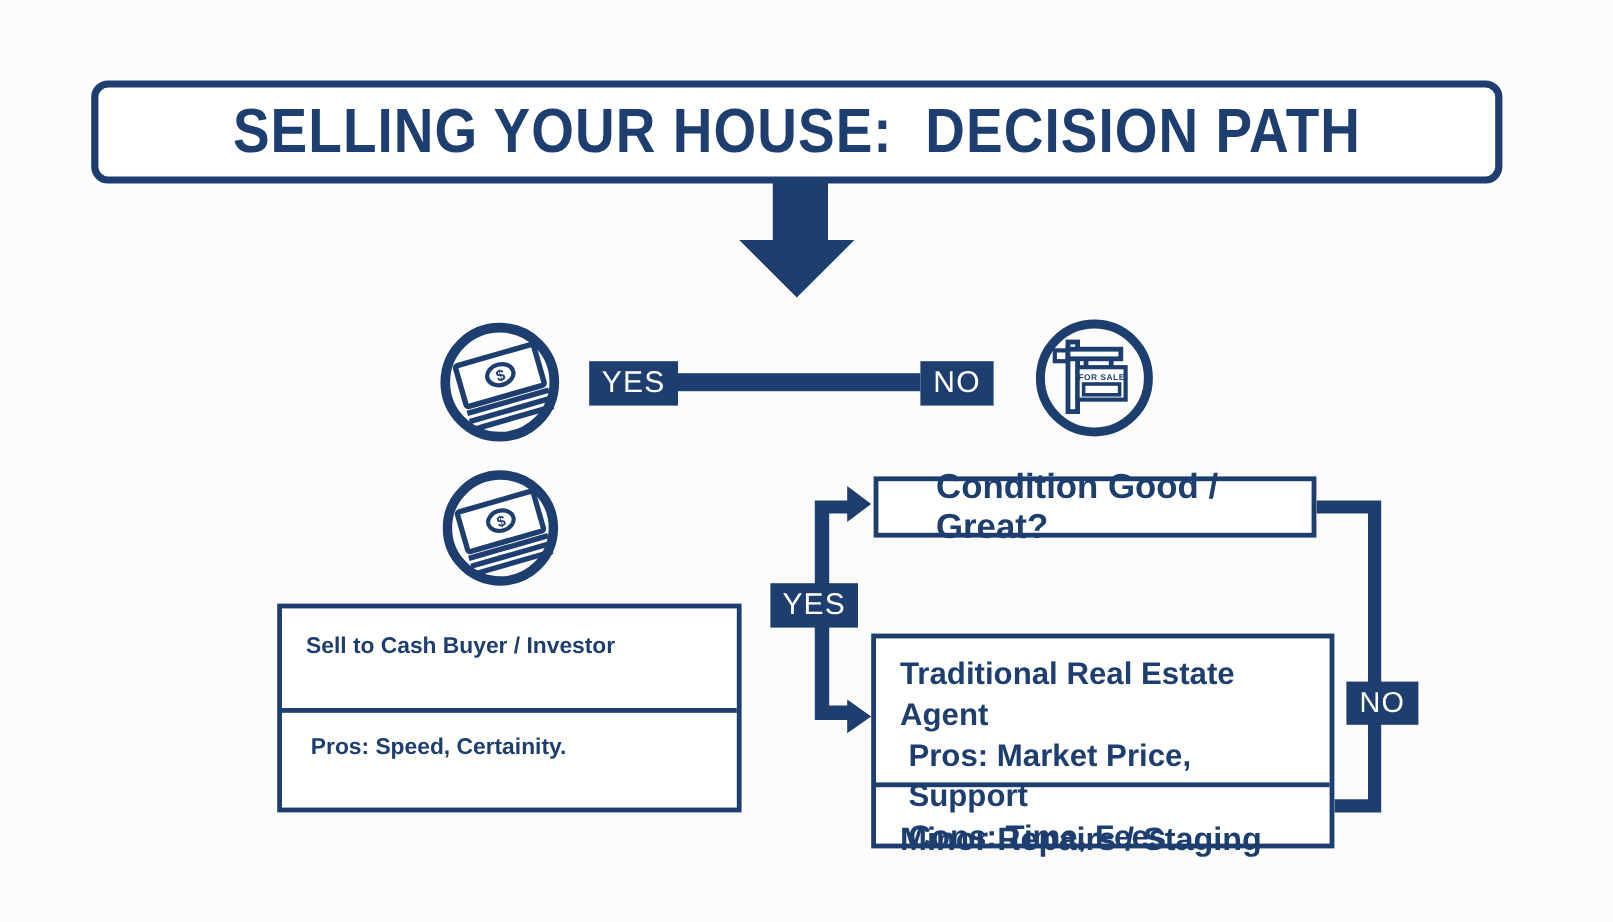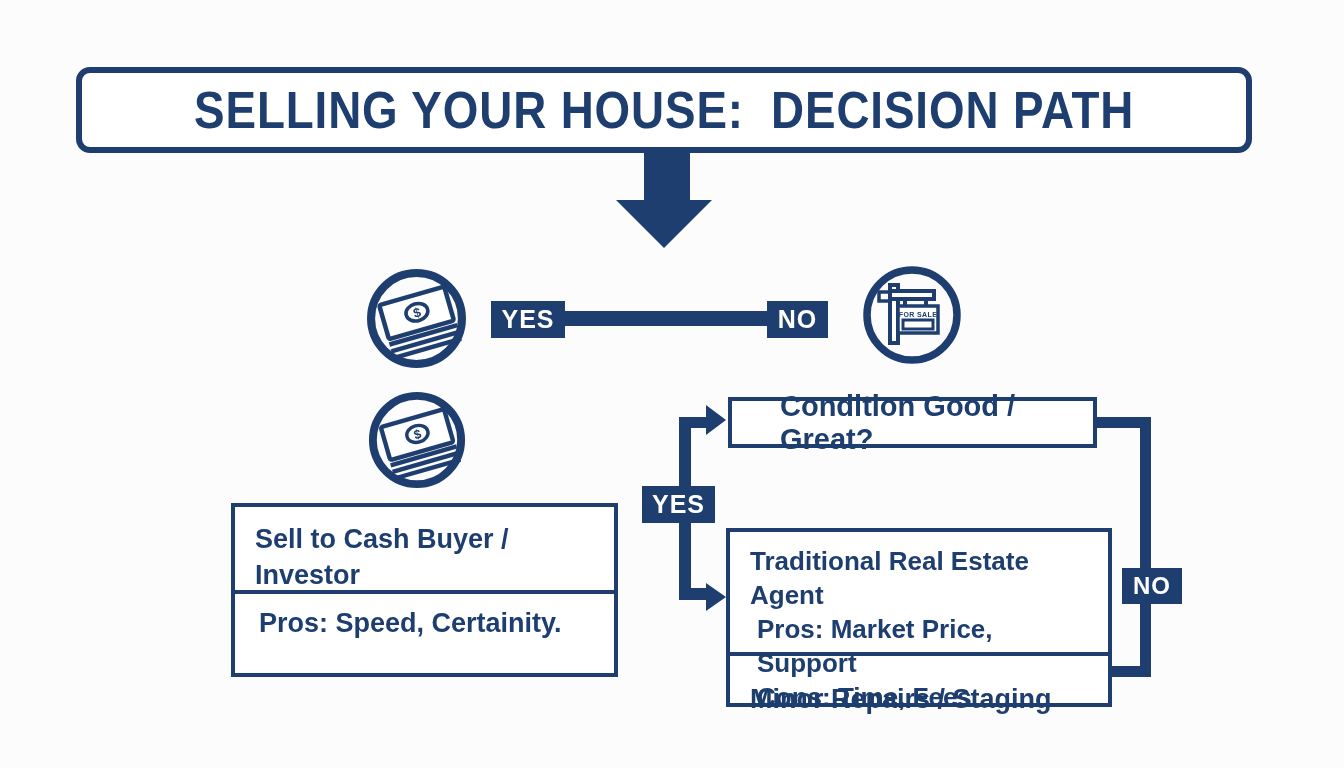--- a/index.html
+++ b/index.html
@@ -23,33 +23,33 @@
   }
   .title-text{
     color:var(--navy);font-weight:700;font-size:52px;letter-spacing:1px;
     white-space:pre;transform:scaleX(0.88);transform-origin:center;
   }
 
   .icon{position:absolute;}
 
   .label{
     position:absolute;background:var(--navy);color:var(--white);
-    font-weight:700;font-size:25px;letter-spacing:1px;
+    font-weight:400;font-size:25px;letter-spacing:1px;
     display:flex;align-items:center;justify-content:center;z-index:5;
   }
   .yes1{left:491px;top:301px;width:74px;height:37px;}
   .no1{left:767px;top:301px;width:61px;height:37px;}
   .yes2{left:642px;top:486px;width:73px;height:37px;}
   .no2{left:1122px;top:568px;width:60px;height:36px;font-size:24px;}
 
   .box{
     position:absolute;box-sizing:border-box;background:var(--white);
     border:4px solid var(--navy);color:var(--navy);font-weight:700;
   }
-  .cash-box{left:231px;top:503px;width:387px;height:174px;font-size:27px;line-height:36px;}
+  .cash-box{left:231px;top:503px;width:387px;height:174px;font-size:19px;line-height:36px;}
   .cash-box .sec1{box-sizing:border-box;height:87px;border-bottom:4px solid var(--navy);padding:14px 24px 0 20px;}
   .cash-box .sec2{padding:11px 18px 0 24px;}
 
   .condition-box{
     left:728px;top:397px;width:369px;height:51px;
     display:flex;align-items:center;justify-content:center;font-size:29px;padding-left:48px;
   }
 
   .agent-box{left:726px;top:528px;width:386px;height:179px;font-size:26px;line-height:34px;}
   .agent-box .sec1{box-sizing:border-box;height:124px;border-bottom:4px solid var(--navy);padding:12px 12px 0 20px;}

